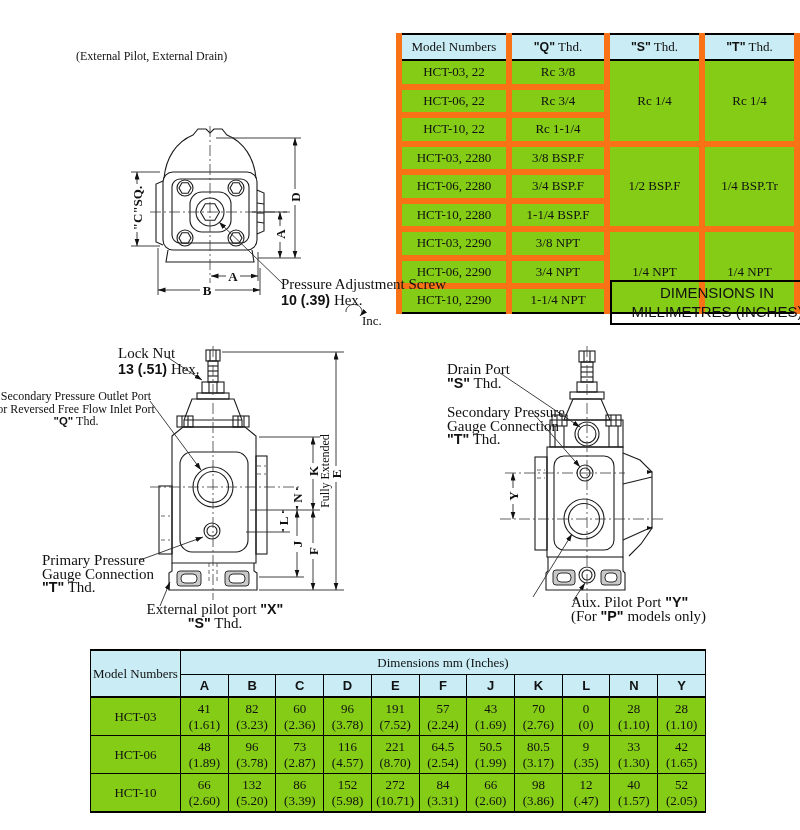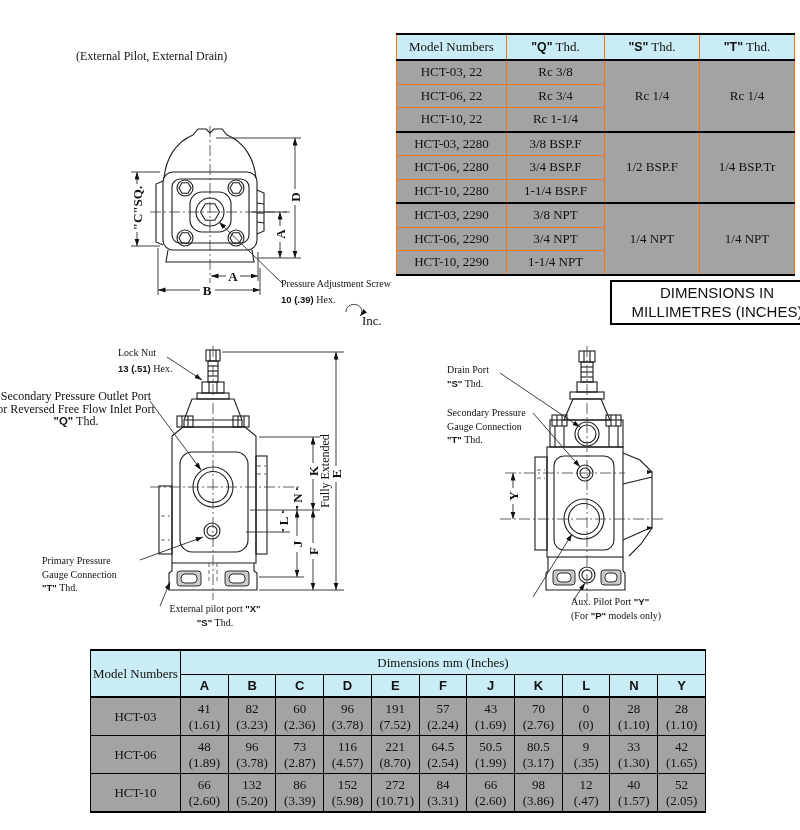--- a/index.html
+++ b/index.html
@@ -3,29 +3,29 @@
 <meta charset="utf-8">
 <style>
   html,body{margin:0;padding:0;background:#888;}
   .page{position:relative;width:800px;height:830px;background:#fff;color:#111;
         font-family:"Liberation Serif",serif;overflow:hidden;}
   .abs{position:absolute;}
   .title{font-family:"Liberation Sans",sans-serif;font-size:19px;letter-spacing:.4px;}
   .subtitle{font-weight:bold;font-size:15.5px;}
   .subparen{font-size:12px;font-family:Liberation Serif, serif;}
   b{font-family:"Liberation Sans",sans-serif;font-weight:700;font-size:.95em;}
-  .callout{font-size:10px;line-height:13.5px;color:#111;}
+  .callout{font-size:15px;line-height:13.5px;color:#111;}
   .callout.small{font-size:12px;line-height:12.5px;}
   .center{text-align:center;}
   .dims-note{width:210px;height:40px;border:2px solid #000;text-align:center;
              font-family:"Liberation Sans",sans-serif;font-size:15px;line-height:19px;padding-top:1px;}
   
-  table{border-collapse:collapse;table-layout:fixed;background:#a3a3a3;}
+  table{border-collapse:collapse;table-layout:fixed;background:#84cc16;}
   .tt{width:398px;font-size:13px;}
-  .tt th,.tt td{border:1px solid #f97316;text-align:center;vertical-align:middle;padding:0;height:22.5px;font-weight:normal;}
+  .tt th,.tt td{border:6px solid #f97316;text-align:center;vertical-align:middle;padding:0;height:22.5px;font-weight:normal;}
   .tt th{height:24px;border-top:2px solid #000;border-bottom:2px solid #000;}
   .dt{width:616px;font-size:13px;}
   .dt th,.dt td{border:1px solid #000;text-align:center;vertical-align:middle;padding:0;font-weight:normal;}
   .dt thead tr:first-child th{border-top:2px solid #000;height:23px;}
   .dt th.letter{height:21px;font-family:"Liberation Sans",sans-serif;font-weight:bold;font-size:13px;}
   .dt tbody td{height:37px;line-height:16px;}
   .dt tbody tr:last-child td{border-bottom:2px solid #000;}
   .bt2{border-top:2px solid #000 !important;}
   .bb2{border-bottom:2px solid #000 !important;}
   .cyan{background:#c9ecf5;}

